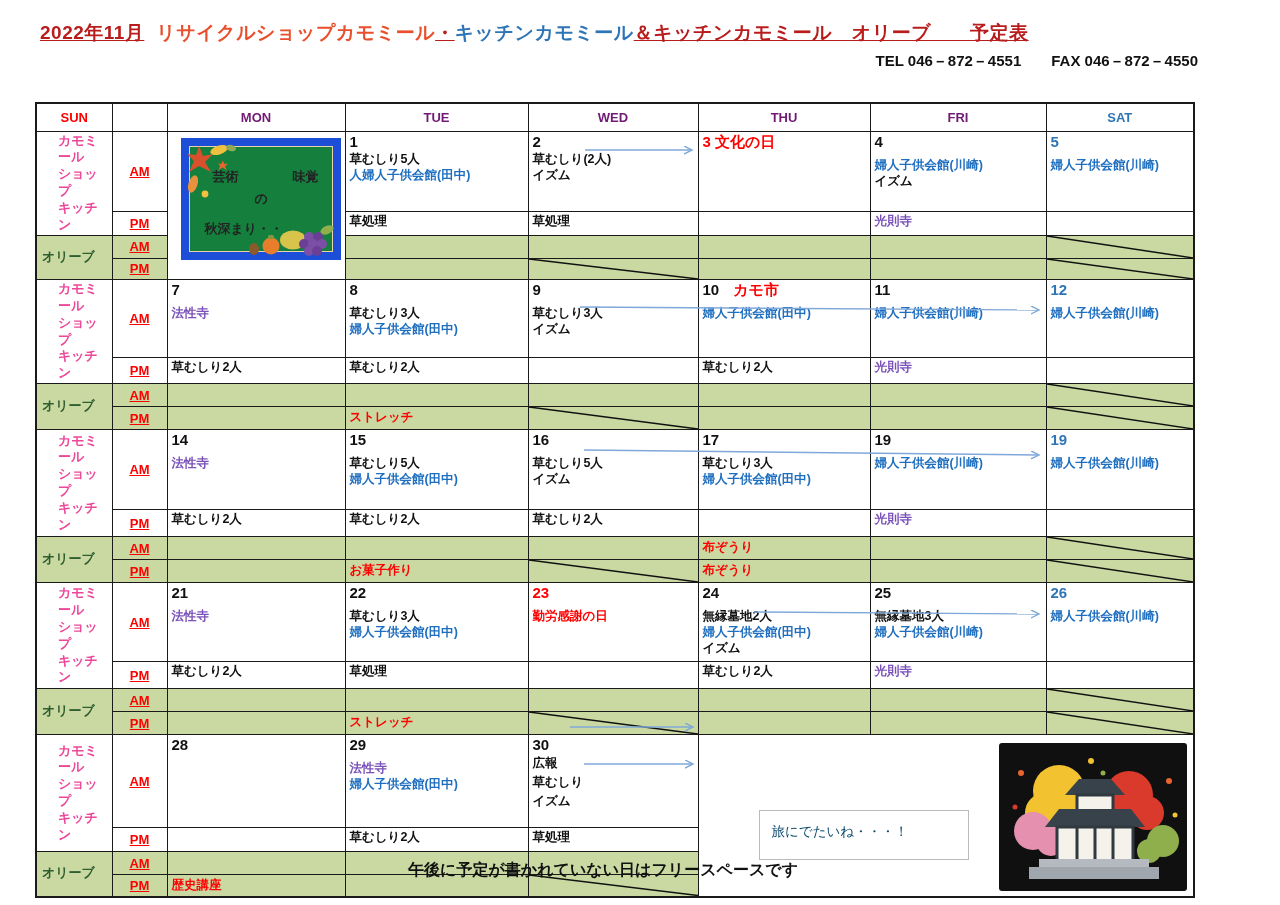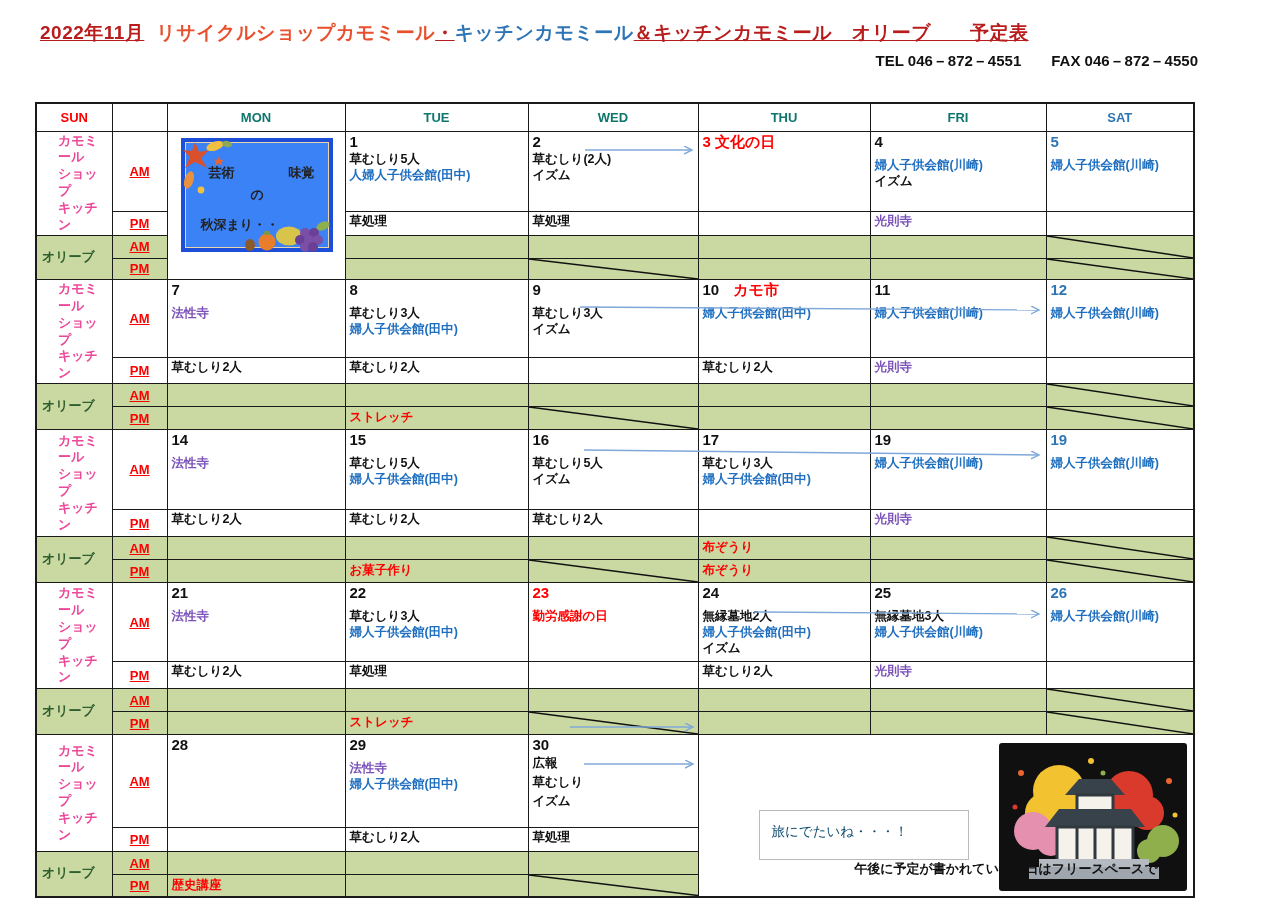--- a/index.html
+++ b/index.html
@@ -4,21 +4,21 @@
 <style>
   html,body{margin:0;padding:0;}
   body{width:1280px;height:905px;background:#fff;font-family:"Liberation Sans","DejaVu Sans",sans-serif;font-weight:bold;color:#111;position:relative;overflow:hidden;}
   .title{position:absolute;left:40px;top:20px;font-size:19px;letter-spacing:.5px;white-space:nowrap;}
   .t-black{color:#b91c1c;text-decoration:underline;}
   .t-shop{color:#e8502d;margin-left:12px;}
   .t-kitchen{color:#2e75b6;}
   .contact{position:absolute;left:43px;top:52px;width:1155px;text-align:right;font-size:15px;color:#111;}
   table.cal{position:absolute;left:35px;top:78px;border-collapse:collapse;table-layout:fixed;border:2px solid #1a1a1a;margin-top:24px;}
   .cal td,.cal th{border:1.5px solid #1a1a1a;padding:1px 4px;vertical-align:top;overflow:hidden;}
-  .cal th{font-size:13px;text-align:center;vertical-align:middle;padding:0;color:#0f766e;}
+  .cal th{font-size:13px;text-align:center;vertical-align:middle;padding:0;color:#701a75;}
   th.h-sun{color:#ff0000;}
   th.h-sat{color:#2e75b6;}
   td.grp{vertical-align:middle;font-size:13px;white-space:pre-line;line-height:1.3;padding-left:5px;}
   td.grp-cam{color:#ec4899;padding-left:21px;}
   td.grp-olv{color:#2f5e2f;background:#c9d9a1;}
   td.lbl{color:#ff0000;font-size:13px;text-align:center;vertical-align:middle;padding:0;text-decoration:underline;}
   td.ovc{background:#c9d9a1;}
   td.rel{position:relative;}
   .num{font-size:15px;line-height:17px;margin-bottom:7px;}
   .num.tight{margin-bottom:1px;}
@@ -27,34 +27,34 @@
   .red{color:#ff0000;}
   .blue{color:#1f6fc0;}
   .purple{color:#7b52b8;}
   .satblue{color:#2e75b6;}
   .fest{color:#ff0000;margin-left:14px;font-size:15px;}
   .ovtxt{font-size:12.5px;line-height:15px;color:#ff0000;padding-top:2px;}
   .dsvg{position:absolute;left:0;top:0;width:100%;height:100%;display:block;}
   .arrows{position:absolute;left:0;top:0;z-index:6;pointer-events:none;}
   
   .cardcell{padding:0;}
-  .card{position:absolute;left:13px;top:6px;width:144px;height:106px;background:#3b82f6;border:4px solid #1d4ed8;box-shadow:0 0 0 1px #e9d4ac inset;text-align:right;}
+  .card{position:absolute;left:13px;top:6px;width:144px;height:106px;background:#15803d;border:8px solid #1d4ed8;box-shadow:0 0 0 1px #e9d4ac inset;text-align:right;}
   .card span{position:absolute;font-size:13px;color:#222;}
   .c-l1a{left:24px;top:22px;}
   .c-l1b{right:14px;top:22px;}
   .c-l2{left:66px;top:44px;}
   .c-l3{left:16px;top:74px;}
   .leaves{position:absolute;left:-6px;top:-6px;}
   .fruits{position:absolute;right:-2px;bottom:-6px;}
   
   .mergecell{padding:0;}
   .notebox{position:absolute;left:60px;top:75px;width:208px;height:48px;border:1px solid #bbb;background:#fff;}
   .notetext{font-weight:normal;font-size:13.5px;color:#0c4a6e;position:absolute;left:12px;top:12px;}
   .temple{position:absolute;left:300px;top:8px;}
-  .footer{position:absolute;left:35px;top:860px;width:1136px;text-align:right;font-size:13px;color:#111;}
+  .footer{position:absolute;left:35px;top:860px;width:1136px;text-align:center;font-size:16px;color:#111;}
 </style>
 </head>
 <body>
 
 <div class="title">
   <span class="t-black">2022年11月</span><span class="t-shop">リサイクルショップカモミール</span><span class="t-black">・</span><span class="t-kitchen">キッチンカモミール</span><span class="t-black">＆キッチンカモミール　オリーブ　　予定表</span>
 </div>
 <div class="contact">TEL 046－872－4551　　FAX 046－872－4550</div>
 
 <table class="cal">

